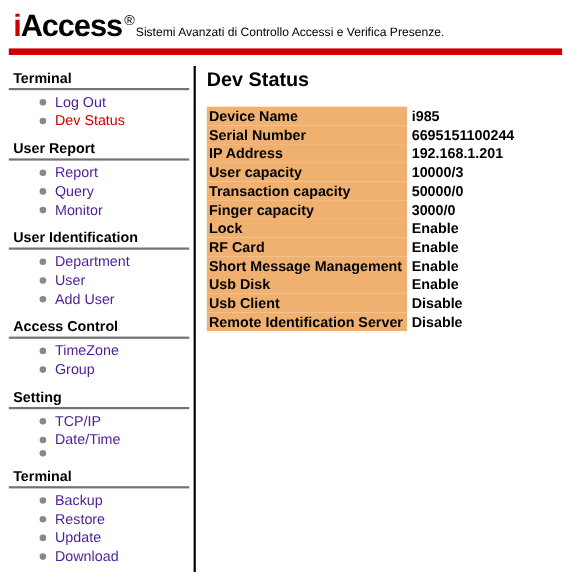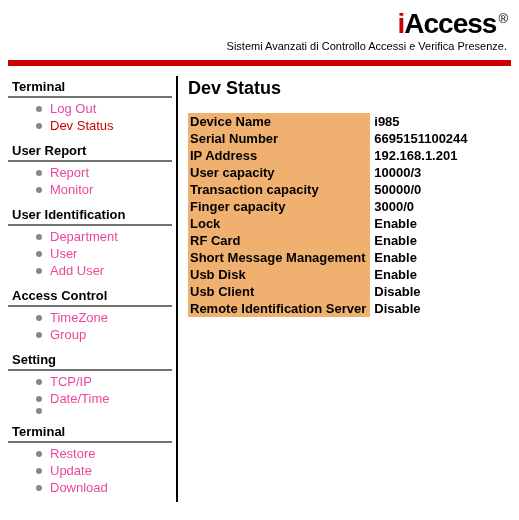--- a/index.html
+++ b/index.html
@@ -1,29 +1,29 @@
 <!DOCTYPE html>
 <html><head>
 <meta charset="utf-8">
 <style>
   * { box-sizing: border-box; margin: 0; padding: 0; }
   body { font-family: Arial, sans-serif; font-size: 13px; background: #fff; width: 519px; }
-  .header { background: #fff; padding: 8px 12px 4px 12px; display: flex; align-items: flex-end; flex-direction: column; }
+  .header { background: #fff; padding: 8px 12px 4px 12px; display: flex; align-items: flex-end; }
   .logo { font-size: 28px; font-weight: bold; color: #000; font-family: Arial, sans-serif; letter-spacing: -1px; }
   .logo .i { color: #c00; font-style: normal; }
   .logo .reg { font-size: 13px; vertical-align: super; margin-left: 2px; font-weight: normal; }
   .tagline { font-size: 11px; color: #000; margin-left: 2px; margin-bottom: 4px; }
   .redbar { height: 6px; background: #c00; margin: 0 8px; }
   .content { display: flex; margin-top: 10px; }
   .sidebar { width: 178px; border-right: 2px solid #000; padding: 0 4px 0 8px; }
   .sect-header { font-weight: bold; font-size: 13px; border-bottom: 2px solid #737373; padding: 3px 0 2px 4px; }
   .sect-items { padding: 2px 0 6px 28px; }
   .sect-item { display: flex; align-items: center; padding: 1px 0; font-size: 13px; }
   .bullet { width: 6px; height: 6px; background: #888; border-radius: 50%; margin-right: 8px; flex-shrink: 0; }
-  .sect-item a { color: #ec4899; text-decoration: none; }
+  .sect-item a { color: #4c1d95; text-decoration: none; }
   .sect-item.active a { color: #c00; }
   .main { flex: 1; padding: 0 6px 0 10px; }
   .page-title { font-size: 18px; font-weight: bold; padding: 2px 0 14px 0; }
   .status-table { border-collapse: collapse; }
   .status-table td { padding: 1px 4px 1px 2px; font-size: 13px; font-weight: bold; white-space: nowrap; }
   .status-table td.label { background: #f0b070; }
   .status-table td.value { padding-left: 4px; }
 </style>
 </head>
 <body>
@@ -47,20 +47,24 @@
         <div class="sect-item active">
           <span class="bullet"></span>
           <a href="#">Dev Status</a>
         </div>
       </div>
       <div class="sect-header">User Report</div>
       <div class="sect-items">
         <div class="sect-item">
           <span class="bullet"></span>
           <a href="#">Report</a>
+        </div>
+        <div class="sect-item">
+          <span class="bullet"></span>
+          <a href="#">Query</a>
         </div>
         <div class="sect-item">
           <span class="bullet"></span>
           <a href="#">Monitor</a>
         </div>
       </div>
       <div class="sect-header">User Identification</div>
       <div class="sect-items">
         <div class="sect-item">
           <span class="bullet"></span>
@@ -95,20 +99,24 @@
         <div class="sect-item">
           <span class="bullet"></span>
           <a href="#">Date/Time</a>
         </div>
         <div class="sect-item">
           <span class="bullet"></span>
         </div>
       </div>
       <div class="sect-header">Terminal</div>
       <div class="sect-items">
+        <div class="sect-item">
+          <span class="bullet"></span>
+          <a href="#">Backup</a>
+        </div>
         <div class="sect-item">
           <span class="bullet"></span>
           <a href="#">Restore</a>
         </div>
         <div class="sect-item">
           <span class="bullet"></span>
           <a href="#">Update</a>
         </div>
         <div class="sect-item">
           <span class="bullet"></span>

